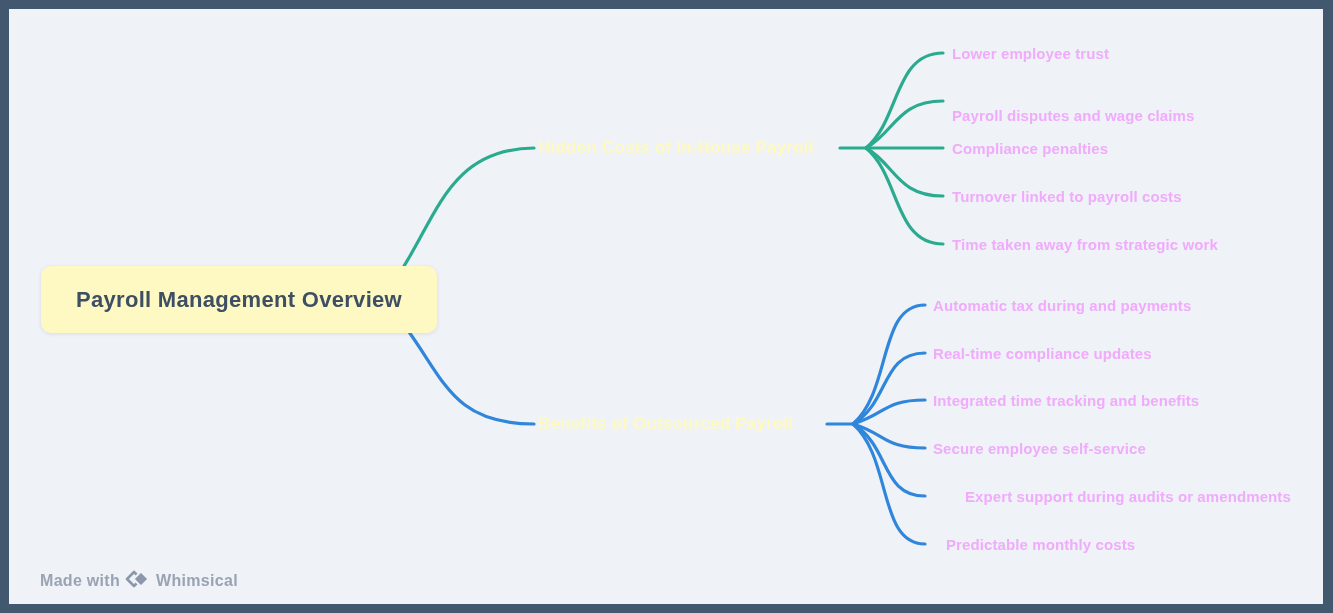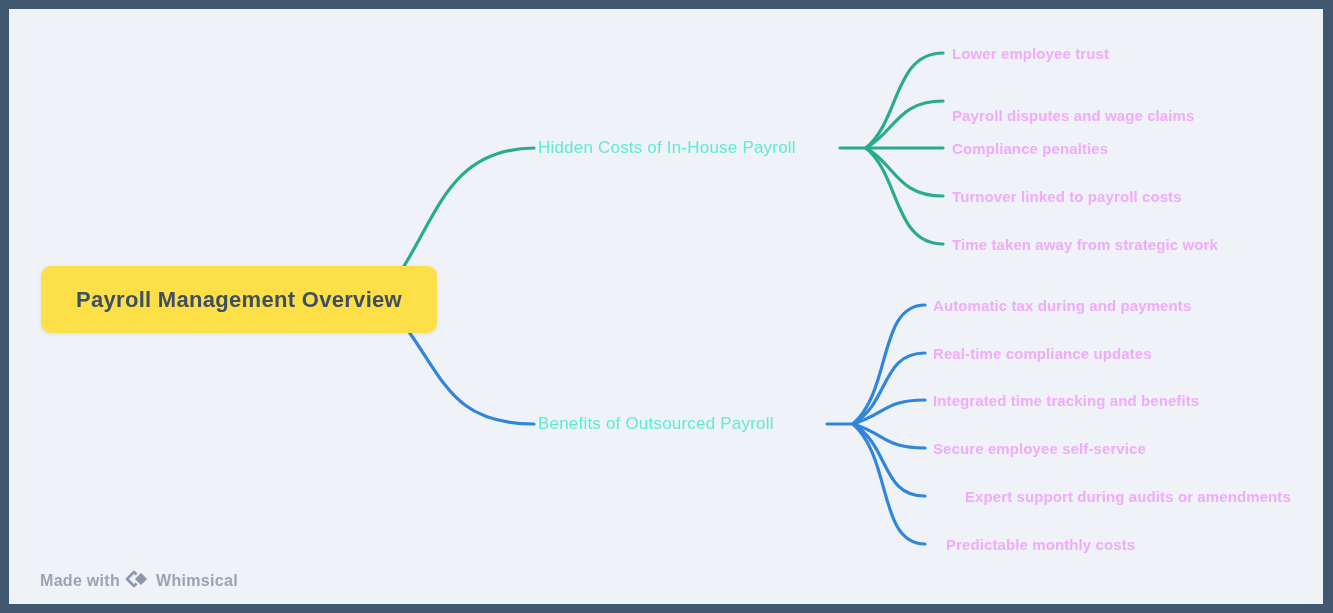--- a/index.html
+++ b/index.html
@@ -18,30 +18,30 @@
   }
   svg.links{
     position:absolute;left:0;top:0;
     width:1333px;height:613px;
     pointer-events:none;
   }
   svg.links path{fill:none;stroke-width:3.2;stroke-linecap:round;}
   .root-node{
     position:absolute;left:41px;top:266px;
     width:396px;height:67px;
-    background:#fde047;border-radius:10px;
+    background:#fef9c3;border-radius:10px;
     box-shadow:0 1px 4px rgba(62,78,99,.12);
     display:flex;align-items:center;justify-content:center;
     font-size:22px;font-weight:700;letter-spacing:.3px;
     color:#3E4E63;white-space:nowrap;
   }
   .branch-label{
     position:absolute;transform:translateY(-50%);
-    font-size:17px;font-weight:400;letter-spacing:.2px;
-    color:#5eead4;white-space:nowrap;
+    font-size:17px;font-weight:700;letter-spacing:.2px;
+    color:#fef9c3;white-space:nowrap;
   }
   .leaf-label{
     position:absolute;transform:translateY(-50%);
     font-size:15px;font-weight:700;letter-spacing:.1px;
     color:#f0abfc;white-space:nowrap;
   }
   .watermark{
     position:absolute;left:40px;top:568px;
     display:flex;align-items:flex-end;gap:5px;
     color:#9AA3B4;font-size:16px;font-weight:700;letter-spacing:.3px;

